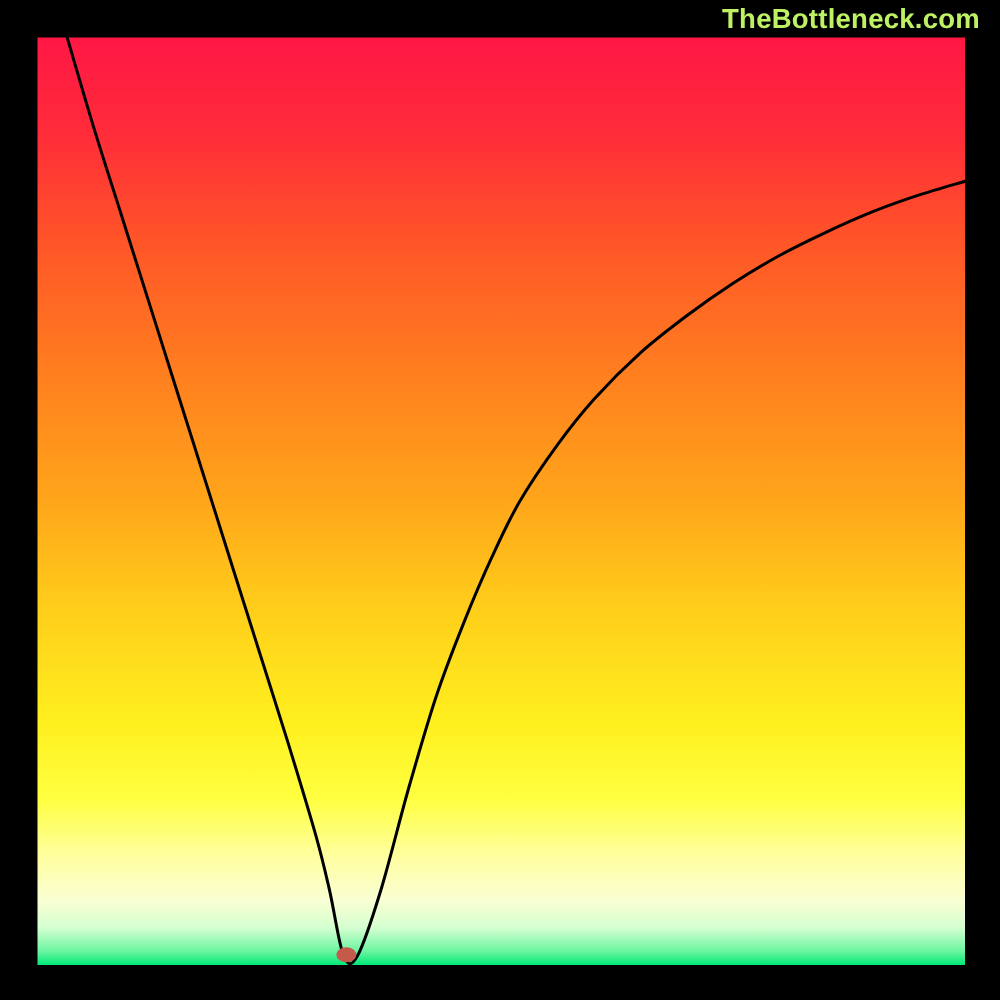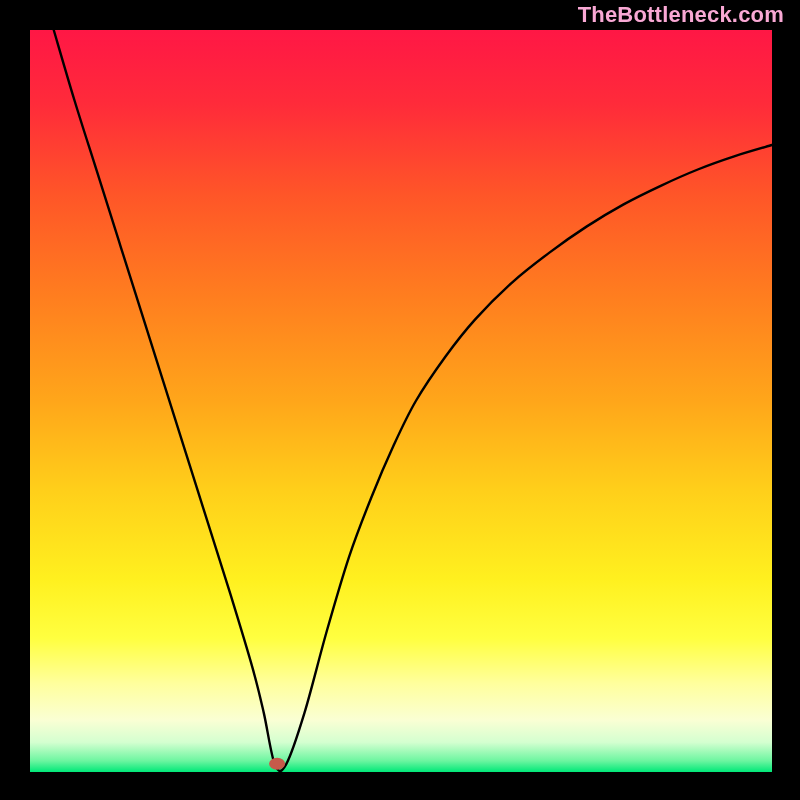--- a/index.html
+++ b/index.html
@@ -18,21 +18,21 @@
     height: 800px;
     background: #000;
   }
   .watermark {
     position: absolute;
     top: 2px;
     right: 16px;
     font-family: Arial, Helvetica, sans-serif;
     font-size: 22px;
     font-weight: 700;
-    color: #f9a8d4;
+    color: #bef264;
     letter-spacing: 0.2px;
   }
   svg {
     position: absolute;
     left: 0;
     top: 0;
   }
 </style>
 </head>
 <body>

